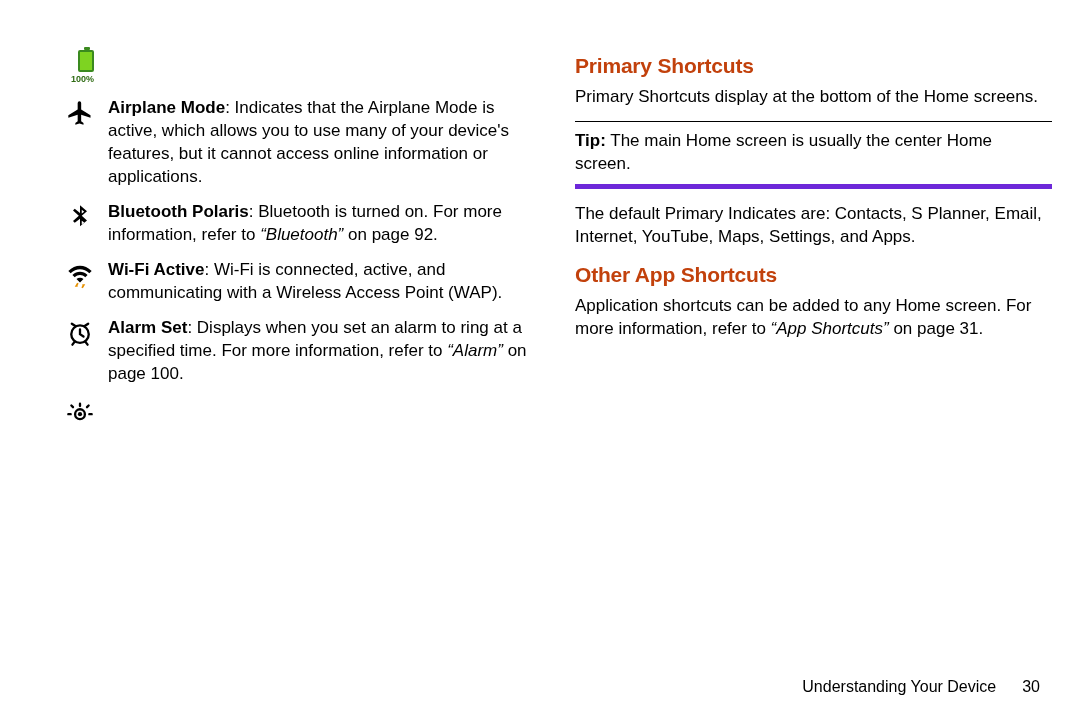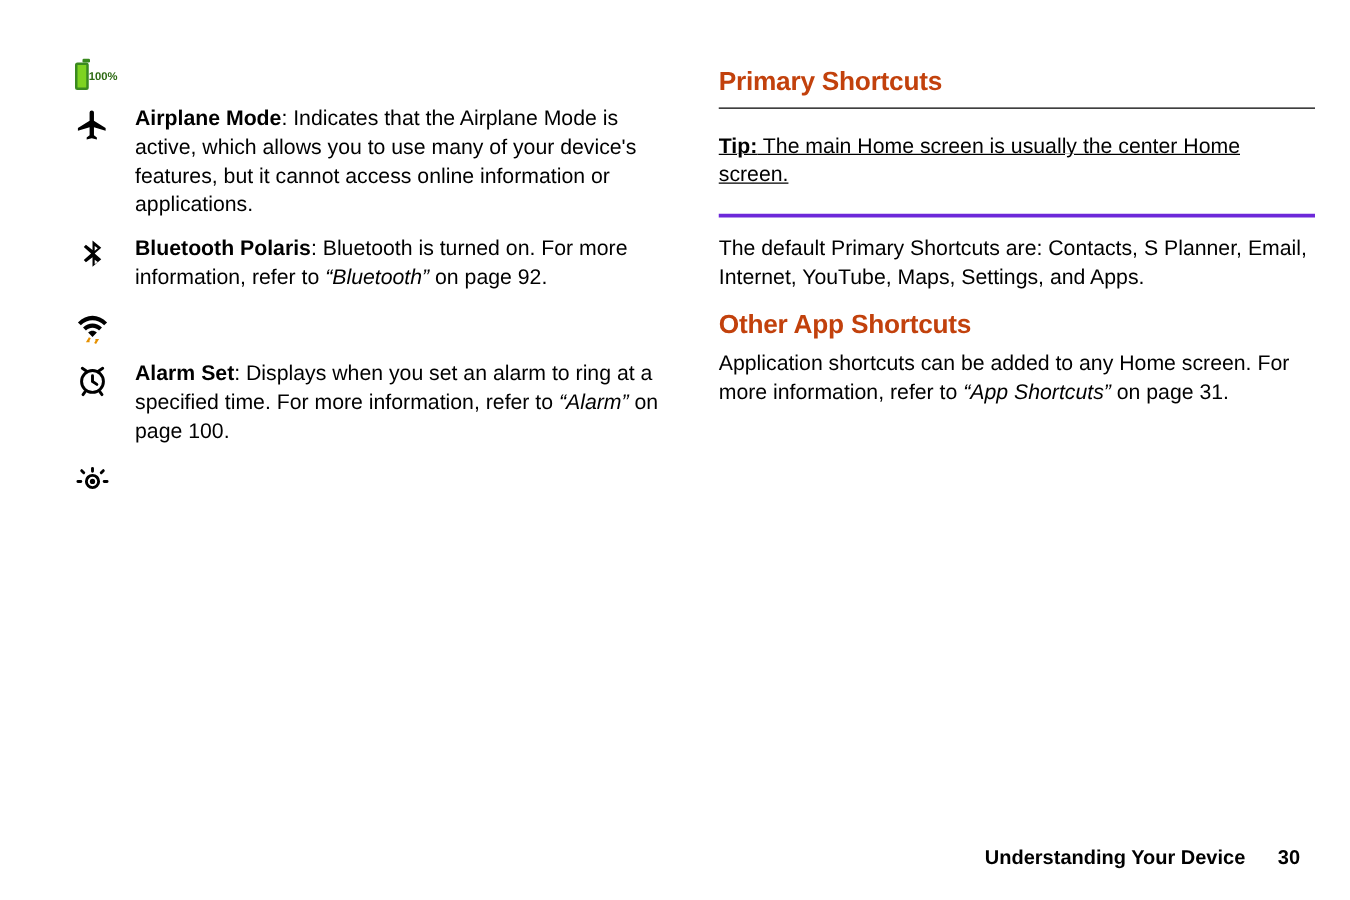--- a/index.html
+++ b/index.html
@@ -28,51 +28,49 @@
   .entry {
     display: flex;
     align-items: flex-start;
     gap: 14px;
     margin-bottom: 12px;
   }
   .icon-cell {
     width: 34px;
     min-width: 34px;
     display: flex;
-    flex-direction: row;
-    align-items: center;
+    flex-direction: column;
+    align-items: flex-end;
     justify-content: flex-start;
     padding-top: 2px;
   }
   .entry-text { flex: 1; }
   .term { font-weight: 700; }
   .ref { font-style: italic; }
   .h2 {
     color: #c2410c;
     font-weight: 800;
     font-size: 21px;
     margin: 4px 0 6px 0;
     letter-spacing: -0.2px;
   }
   .para { margin-bottom: 12px; }
   .tip-row {
     border-top: 1px solid #000;
-    border-bottom: 3px solid #6d28d9;
-    padding: 19px 0;
+    border-bottom: 5px solid #6d28d9;
+    padding: 8px 0;
     margin: 6px 0 14px 0;
-    text-decoration: underline;
   }
   .footer {
     position: absolute;
     bottom: 22px;
     right: 40px;
     font-size: 16px;
     display: flex;
     gap: 26px;
-    font-weight: bold;
   }
   
   .battery {
     width: 16px; height: 22px; border: 2px solid #3a8a1f; border-radius: 2px;
     background: #7ed321; position: relative;
   }
   .battery::before {
     content: ""; position: absolute; top: -5px; left: 4px; width: 6px; height: 3px;
     background: #3a8a1f; border-radius: 1px;
   }
@@ -117,20 +115,23 @@
     </div>
 
     <div class="entry">
       <div class="icon-cell">
         <svg class="ico" viewBox="0 0 24 24">
           <path d="M2 8.5C5 5.5 8.5 4 12 4s7 1.5 10 4.5l-2 2C17.6 8 14.8 7 12 7S6.4 8 4 10.5l-2-2zM5.5 12C7.4 10.2 9.7 9.3 12 9.3s4.6.9 6.5 2.7l-2 2c-1.3-1.2-2.9-1.9-4.5-1.9s-3.2.7-4.5 1.9l-2-2zM9 15.5c.9-.8 1.9-1.2 3-1.2s2.1.4 3 1.2L12 18.5 9 15.5z" fill="#000"></path>
           <path d="M10.2 19l-1.4 2.4h1.2" stroke="#e69100" stroke-width="1.5" fill="none"></path>
           <path d="M13.8 23l1.4-2.4h-1.2" stroke="#e69100" stroke-width="1.5" fill="none"></path>
         </svg>
       </div>
+      <div class="entry-text">
+        <span class="term">Wi-Fi Active</span><span>: Wi-Fi is connected, active, and communicating with a Wireless Access Point (WAP).</span>
+      </div>
     </div>
 
     <div class="entry">
       <div class="icon-cell">
         <svg class="ico" viewBox="0 0 24 24">
           <circle cx="12" cy="13" r="7.5" fill="none" stroke="#000" stroke-width="2"></circle>
           <path d="M12 9v4l3 2" stroke="#000" stroke-width="2" fill="none" stroke-linecap="round"></path>
           <path d="M5 4l3 2M19 4l-3 2M7 20l-1.5 2M17 20l1.5 2" stroke="#000" stroke-width="2" stroke-linecap="round"></path>
         </svg>
       </div>
@@ -147,26 +148,27 @@
           <path d="M12 4v2M4 13H2M22 13h-2M6 7l-1.4-1.4M18 7l1.4-1.4" stroke="#000" stroke-width="2" stroke-linecap="round"></path>
         </svg>
       </div>
     </div>
 
   </div>
 
   <div class="col col-right">
 
     <div class="h2">Primary Shortcuts</div>
+    <div class="para">Primary Shortcuts display at the bottom of the Home screens.</div>
 
     <div class="tip-row">
       <span class="term">Tip:</span><span> The main Home screen is usually the center Home screen.</span>
     </div>
 
-    <div class="para">The default Primary Shortcuts are: Contacts, S Planner, Email, Internet, YouTube, Maps, Settings, and Apps.</div>
+    <div class="para">The default Primary Indicates are: Contacts, S Planner, Email, Internet, YouTube, Maps, Settings, and Apps.</div>
 
     <div class="h2">Other App Shortcuts</div>
 
 
 
     <div class="para">
       <span>Application shortcuts can be added to any Home screen. For more information, refer to </span><span class="ref">“App Shortcuts”</span><span> on page 31.</span>
     </div>
 
   </div>

